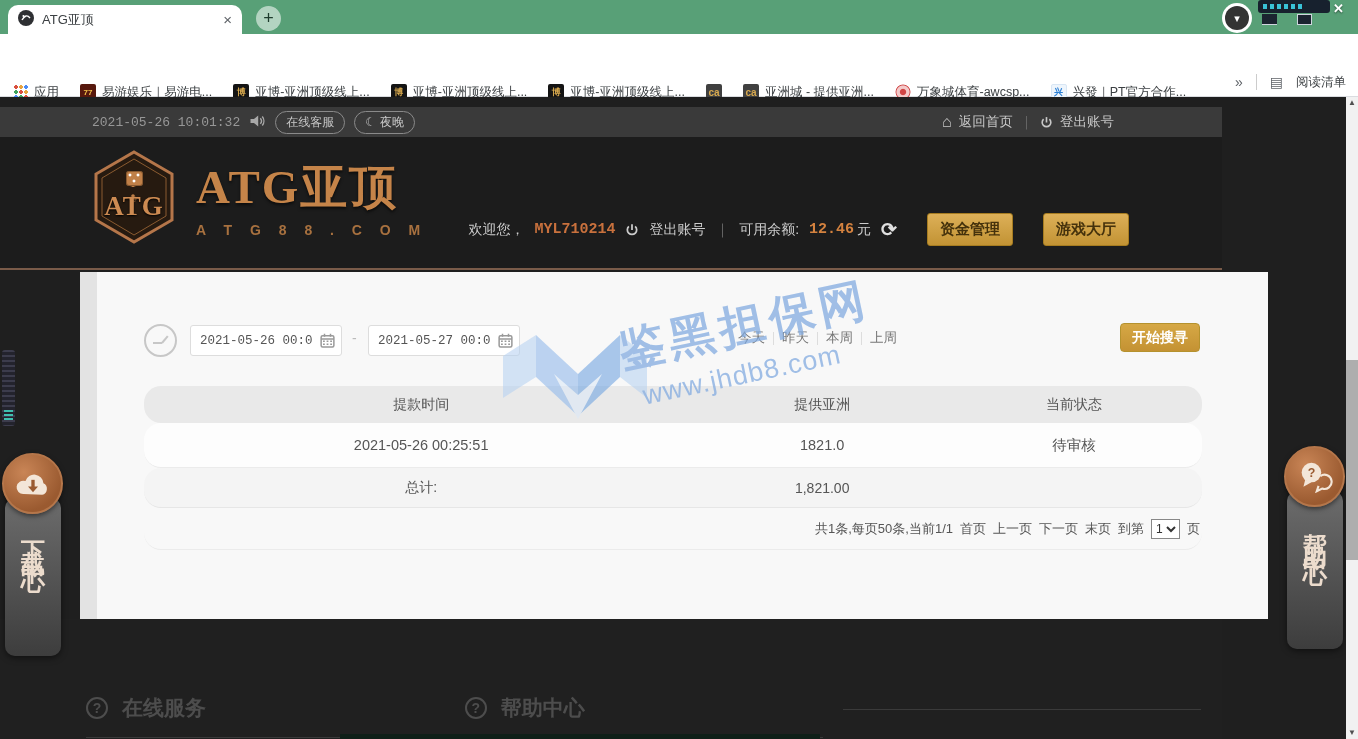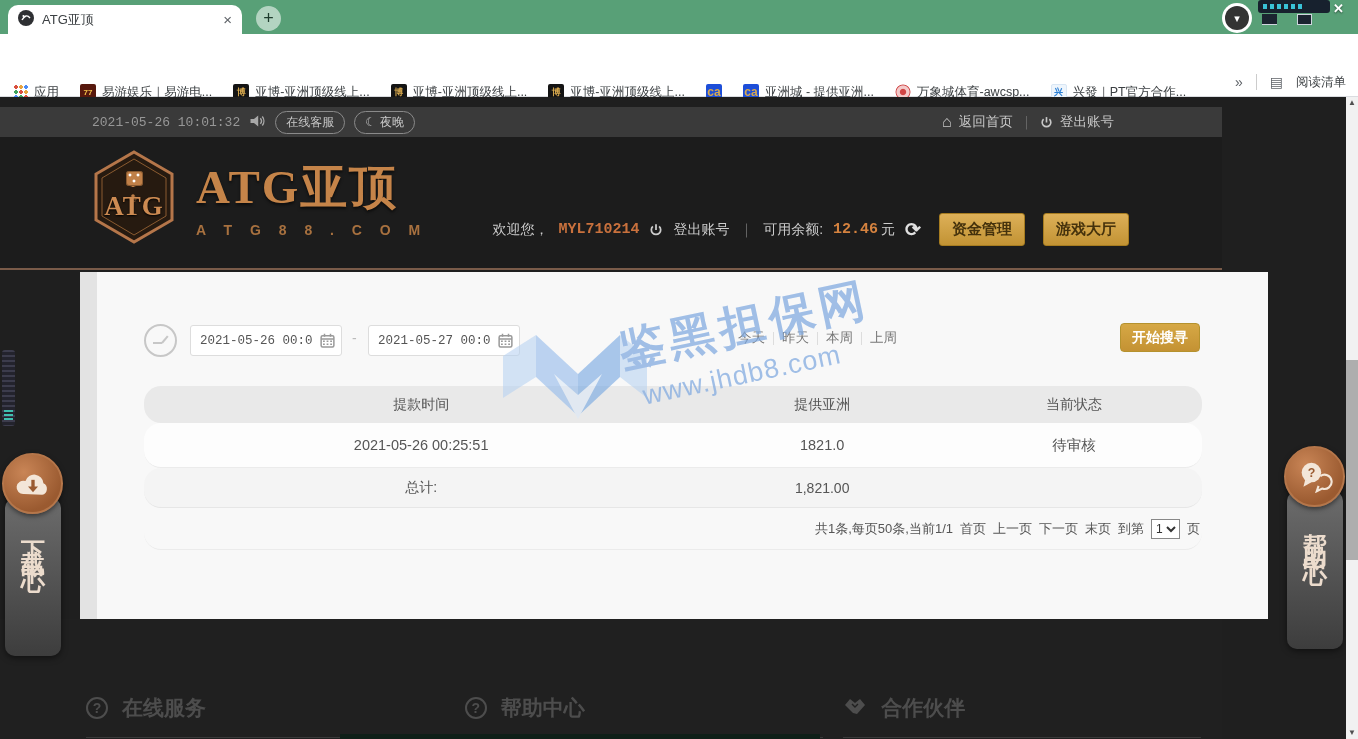--- a/index.html
+++ b/index.html
@@ -47,21 +47,21 @@
       radial-gradient(circle at 7px 2px,  #e8a33d 1.7px, transparent 2.1px),
       radial-gradient(circle at 12px 2px, #4b8bf5 1.7px, transparent 2.1px),
       radial-gradient(circle at 2px 7px,  #3fa25c 1.7px, transparent 2.1px),
       radial-gradient(circle at 7px 7px,  #d94f3f 1.7px, transparent 2.1px),
       radial-gradient(circle at 12px 7px, #e8a33d 1.7px, transparent 2.1px),
       radial-gradient(circle at 2px 12px, #4b8bf5 1.7px, transparent 2.1px),
       radial-gradient(circle at 7px 12px, #3fa25c 1.7px, transparent 2.1px),
       radial-gradient(circle at 12px 12px,#d94f3f 1.7px, transparent 2.1px); }
   .fav-bo   { background:#141414; color:#d8a94e; }
   .fav-red77{ background:#57180d; color:#f2c24a; font-size:8px; }
-  .fav-ca   { background:#1d4ed8; color:#d8a94e; font-size:12px; }
+  .fav-ca   { background:#404040; color:#d8a94e; font-size:10px; }
   .fav-ring { border-radius:50%; background:radial-gradient(circle,#d04545 24%, #f3caca 32%, #f3caca 54%, #d04545 62%, transparent 70%); }
   .fav-blue { background:#eef5fc; color:#2b7fd4; border:1px solid #d8e6f4; font-size:9px; }
   .bm-spacer { flex:1; }
   .bm-right { display:flex; align-items:center; gap:13px; color:#5f6368; }
   .vdiv { width:1px; height:16px; background:#ccc; }
 
   
   .page { position:absolute; left:0; top:97px; width:1234px; height:642px; background:#1f1f1f; }
 
   .infobar { position:absolute; left:0; top:10px; right:12px; height:30px; background:#3a3a3a;
@@ -88,21 +88,21 @@
              text-shadow:0 1px 2px #000; }
   .logo-text .big { font-family:"Liberation Serif", serif; font-weight:bold; font-size:47px; color:#c58449;
                     text-shadow:0 2px 3px rgba(0,0,0,.6); letter-spacing:2px; }
   .logo-text .sub { margin-top:3px; font-size:14px; color:#a8713f; letter-spacing:7px; font-weight:bold; }
   .userbar { position:absolute; right:93px; top:76px; display:flex; align-items:center; gap:10px;
              color:#cccccc; font-size:14px; }
   .uname { color:#c9713d; font-weight:bold; font-size:15px; }
   .balval { color:#d4823f; font-weight:bold; font-size:15px; }
   .refresh { color:#e0e0e0; font-size:19px; font-weight:bold; }
   .goldbtn { background:linear-gradient(#ddb058,#c29334); border:1px solid #a67c20; border-radius:3px;
-             color:#45320c; font-weight:bold; font-size:15px; padding:6px 12px; margin-left:8px; cursor:pointer;
+             color:#45320c; font-weight:bold; font-size:15px; padding:6px 12px; margin-left:20px; cursor:pointer;
              font-family:"Liberation Sans", sans-serif; }
 
   .content { position:absolute; left:80px; top:175px; width:1188px; height:347px; background:#f8f8f8; }
   .leftstrip { position:absolute; left:0; top:0; width:17px; height:100%; background:#e3e3e3; }
 
   .clockicon { position:absolute; left:64px; top:52px; width:33px; height:33px; border:2px solid #c7c7c7;
                border-radius:50%; }
   .clock-h { position:absolute; left:15px; top:8px; width:2px; height:9px; background:#c7c7c7; transform-origin:bottom; transform:rotate(40deg); }
   .clock-m { position:absolute; left:7px; top:16px; width:9px; height:2px; background:#c7c7c7; }
   .datebox { position:absolute; top:53px; width:152px; height:31px; }
@@ -455,29 +455,20 @@
         <div class="funder"></div>
       </div>
       <div class="fcol">
         <div class="fhead">
           <span class="qcircle">?</span>
           <span>帮助中心</span>
         </div>
         <div class="funder"></div>
       </div>
       <div class="fcol">
-        <div class="fhead">
-          <span>
-            <svg width="24" height="20" viewBox="0 0 24 20" fill="#4d4d4d">
-                <path d="M2 9l5-6 5 4 5-4 5 6-8 9-4-1z"></path>
-                <path d="M9 8l3 3 3-3" stroke="#202020" stroke-width="1.4" fill="none"></path>
-              </svg>
-          </span>
-          <span>合作伙伴</span>
-        </div>
         <div class="funder"></div>
       </div>
       <div class="footer-strip"></div>
     </div>
   </div>
 
   <div class="floatbox float-left">
     <div class="fl-circle">
       <svg width="40" height="30" viewBox="0 0 48 36">
           <path d="M13 30a8 8 0 1 1 2-15.5A11 11 0 0 1 36.5 17 7.5 7.5 0 0 1 35 31z" fill="#f3e6d8"></path>

